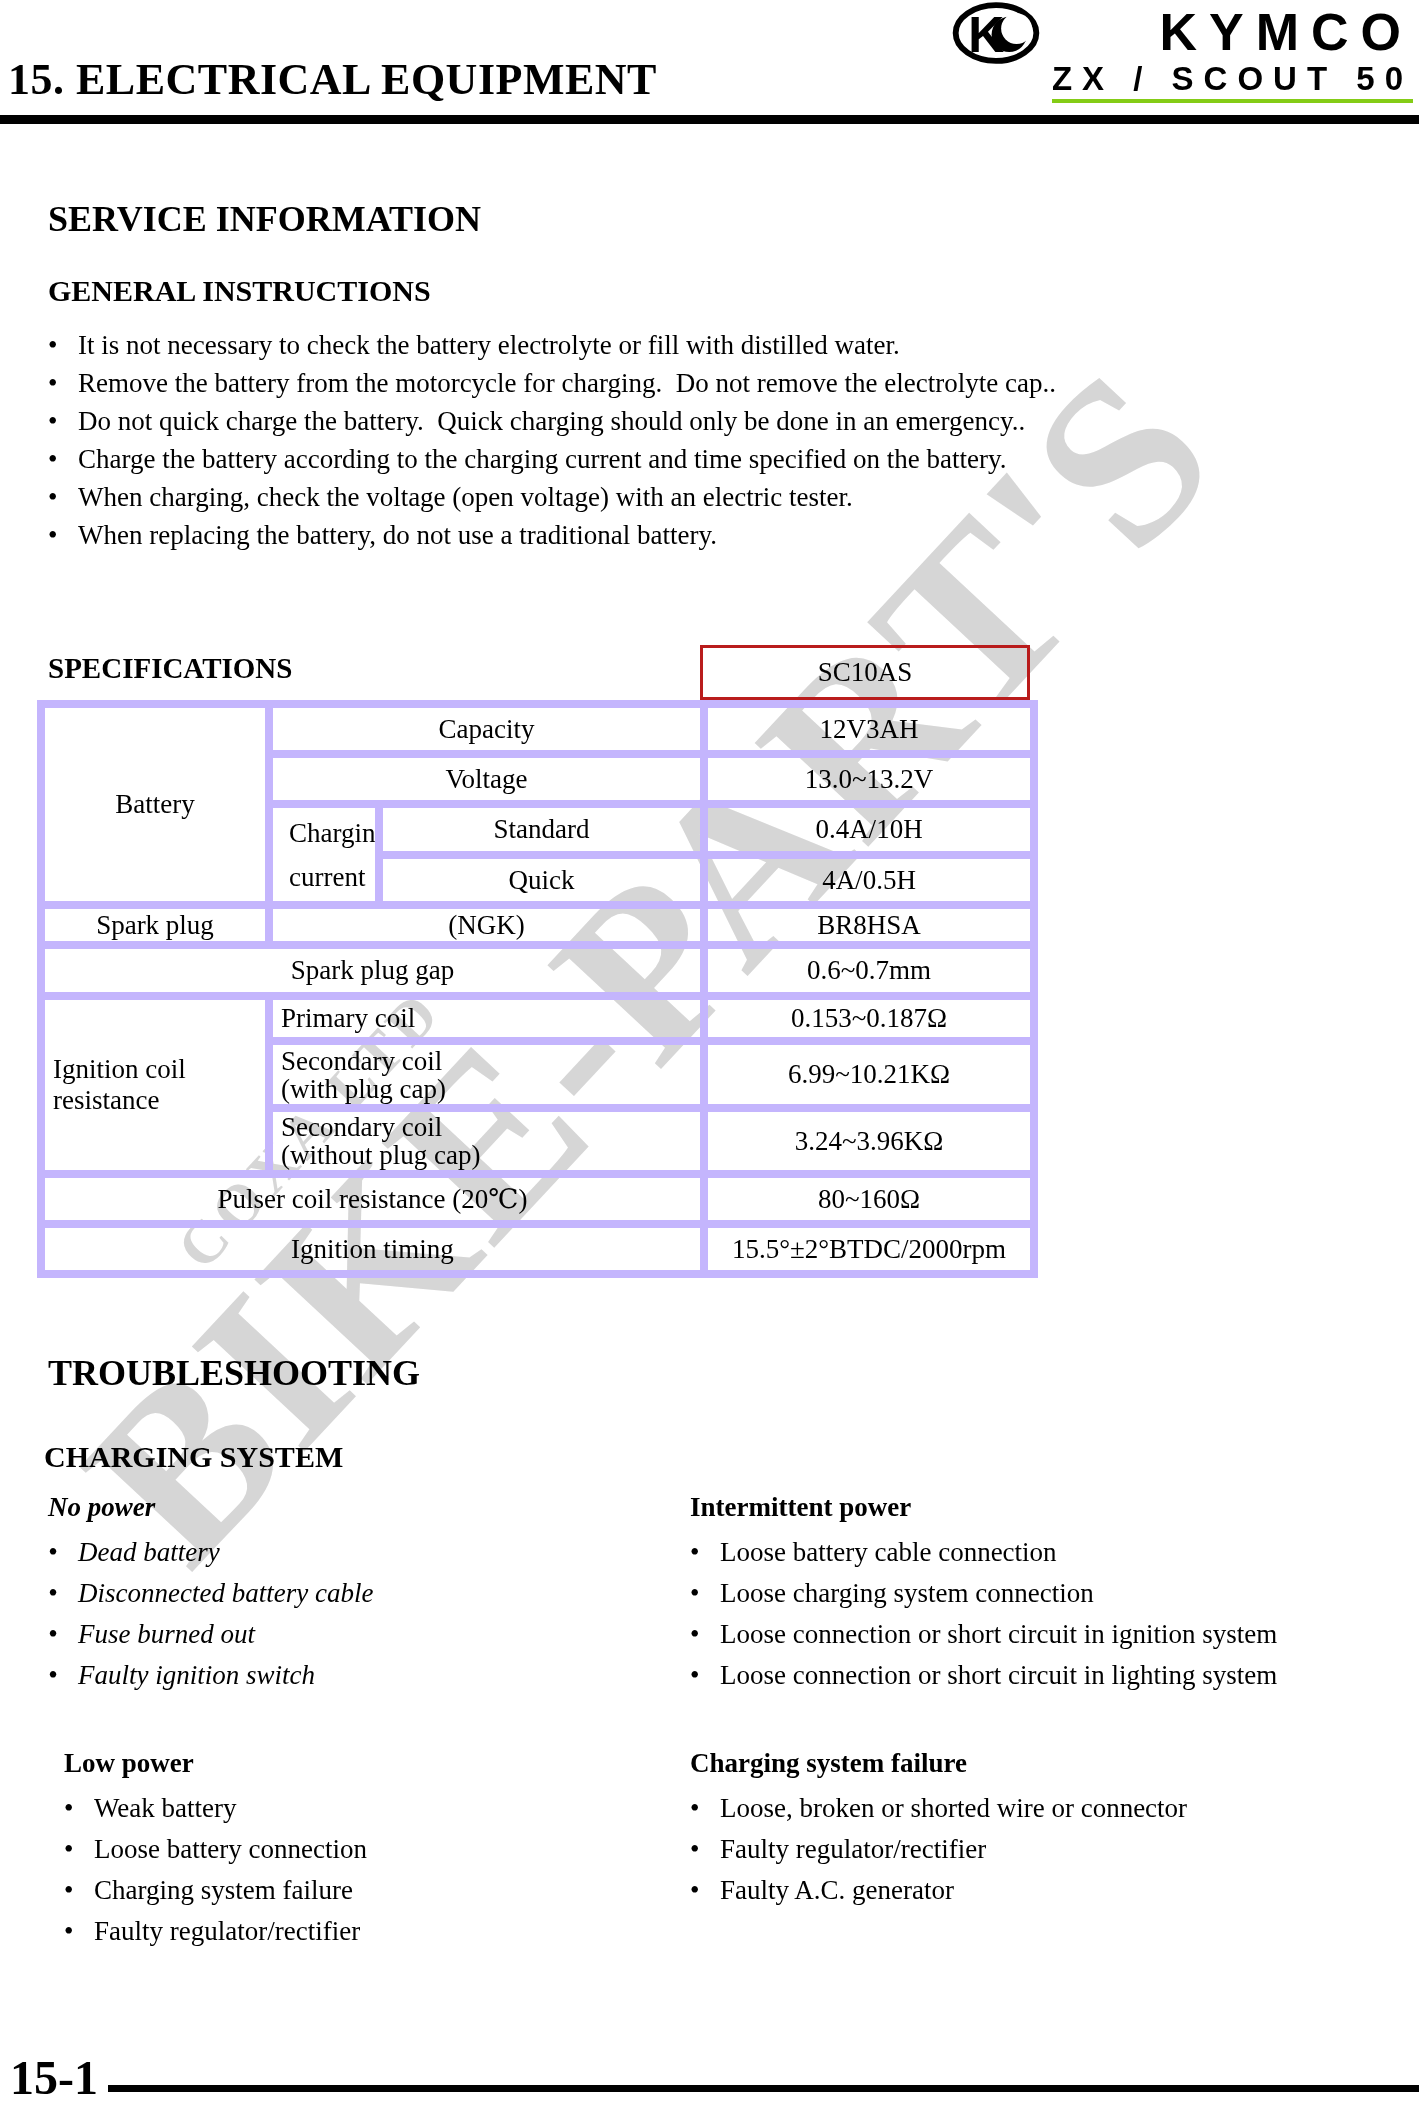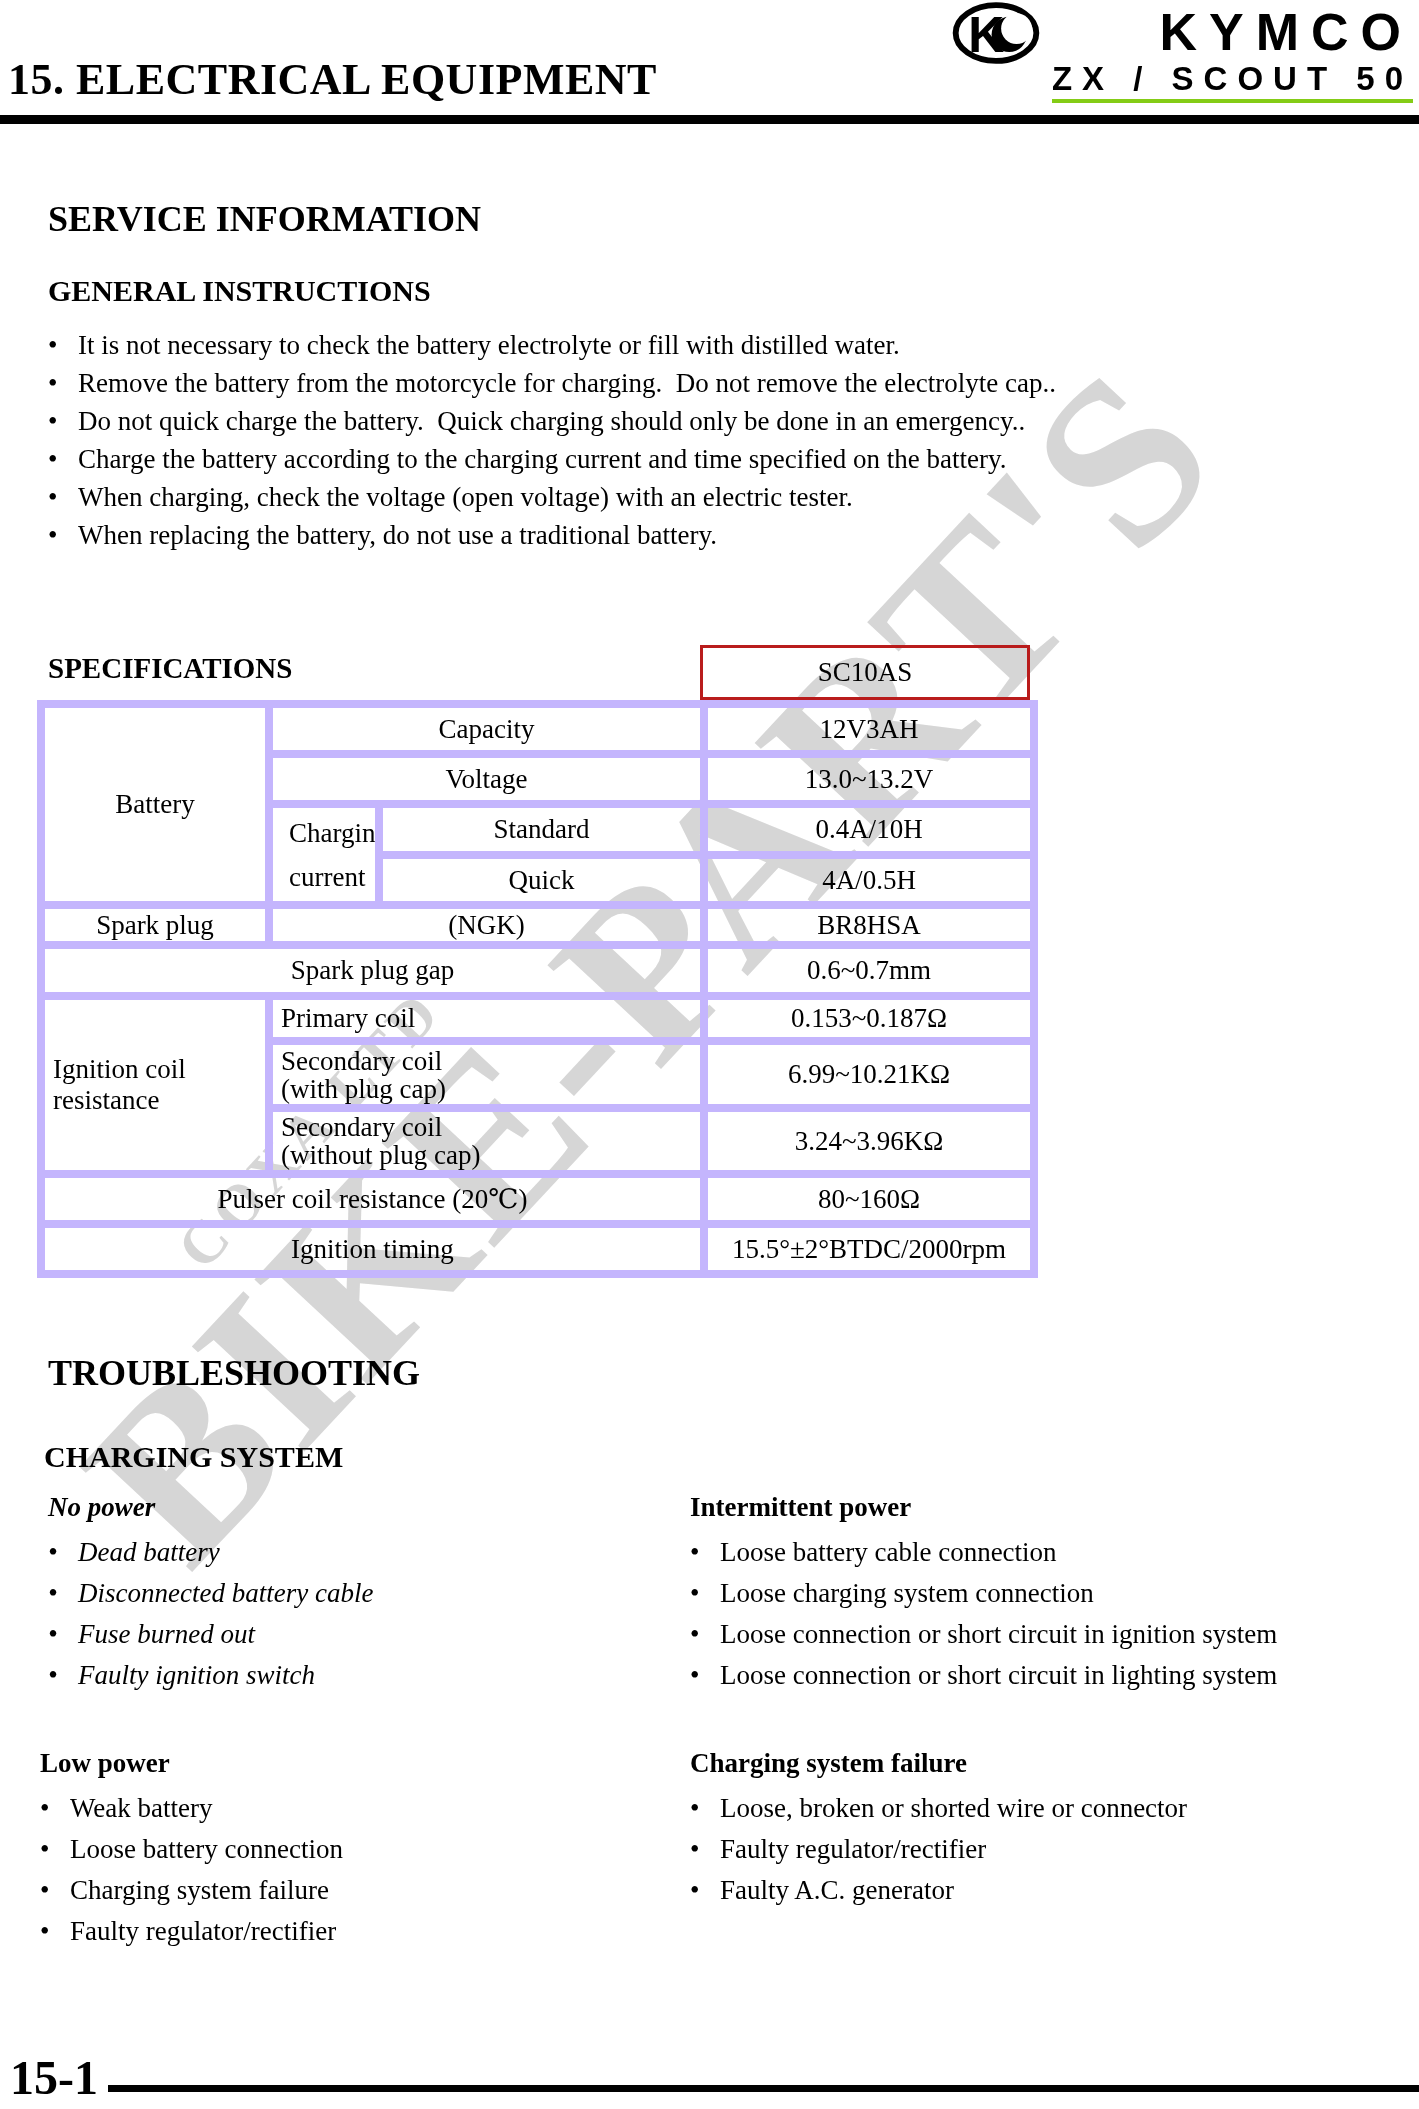--- a/index.html
+++ b/index.html
@@ -189,21 +189,21 @@
     <div class="ts-section" style="left:690px; top:1492px; width:729px;">
       <h3>Intermittent power</h3>
       <ul class="blist">
         <li><span class="bullet">•</span><span class="li-text">Loose battery cable connection</span></li>
         <li><span class="bullet">•</span><span class="li-text">Loose charging system connection</span></li>
         <li><span class="bullet">•</span><span class="li-text">Loose connection or short circuit in ignition system</span></li>
         <li><span class="bullet">•</span><span class="li-text">Loose connection or short circuit in lighting system</span></li>
       </ul>
     </div>
 
-    <div class="ts-section" style="left:40px; top:1748px; width:610px;">
+    <div class="ts-section" style="left:64px; top:1748px; width:610px;">
       <h3>Low power</h3>
       <ul class="blist">
         <li><span class="bullet">•</span><span class="li-text">Weak battery</span></li>
         <li><span class="bullet">•</span><span class="li-text">Loose battery connection</span></li>
         <li><span class="bullet">•</span><span class="li-text">Charging system failure</span></li>
         <li><span class="bullet">•</span><span class="li-text">Faulty regulator/rectifier</span></li>
       </ul>
     </div>
 
     <div class="ts-section" style="left:690px; top:1748px; width:729px;">

